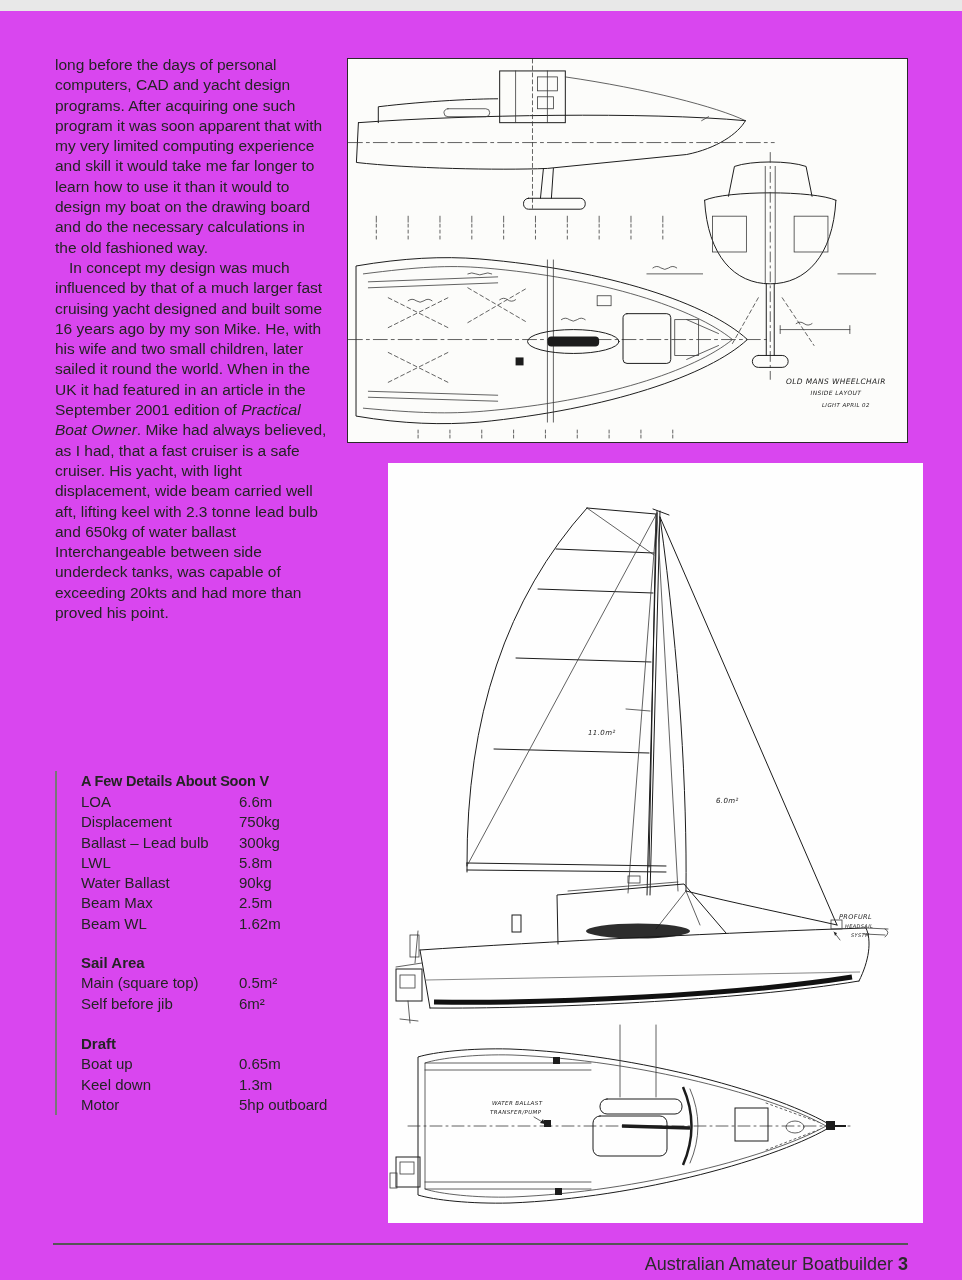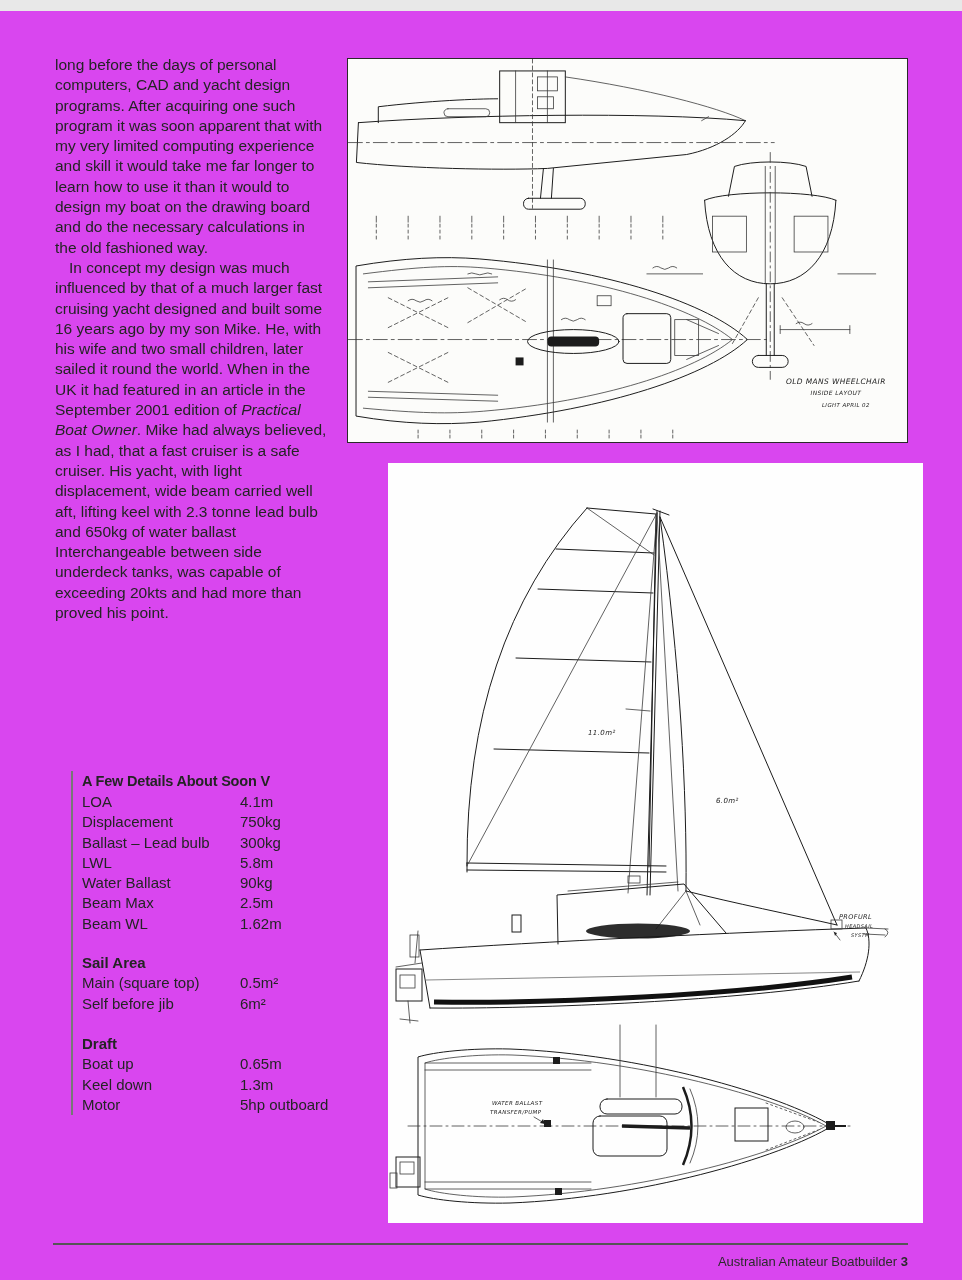--- a/index.html
+++ b/index.html
@@ -17,23 +17,23 @@
   .col-left{
     position:absolute;left:55px;top:44px;width:272px;
     font-size:15.5px;line-height:20.3px;color:#242424;
     text-align:left;
   }
   .col-left p{margin:0;}
   .col-left p.p2{text-indent:14px;}
   .italic{font-style:italic;}
   
   .specs{
-    position:absolute;left:71px;top:760px;width:268px;
+    position:absolute;left:55px;top:760px;width:268px;
     border-left:2px solid #777;
-    padding-left:9px;
+    padding-left:24px;
     font-size:15px;line-height:20.3px;color:#242424;
   }
   .spec-title{font-weight:bold;font-size:14.5px;letter-spacing:-0.2px;line-height:21px;}
   .spec-heading{font-weight:bold;line-height:20.3px;}
   .spec-row{display:grid;grid-template-columns:158px 1fr;}
   .spacer-a{height:19px;}
   .spacer-b{height:20px;}
   
   .fig-top{
     position:absolute;left:347px;top:47px;width:561px;height:385px;
@@ -51,39 +51,39 @@
     font-family:"DejaVu Sans", sans-serif;font-style:italic;
     fill:#222;letter-spacing:0.4px;
   }
   
   .footer-rule{
     position:absolute;left:53px;top:1232px;width:855px;
     border-top:2px solid #555;
   }
   .footer-text{
     position:absolute;right:54px;top:1243px;width:500px;
-    text-align:right;font-size:13px;color:#2b2b2b;
+    text-align:right;font-size:18px;color:#2b2b2b;
   }
   .footer-text b{font-weight:bold;}
 </style>
 </head>
 <body>
 
 <div class="page">
 
   <div class="col-left">
     <p class="p1">long before the days of personal computers, CAD and yacht design programs. After acquiring one such program it was soon apparent that with my very limited computing experience and skill it would take me far longer to learn how to use it than it would to design my boat on the drawing board and do the necessary calculations in the old fashioned way.</p>
     <p class="p2"><span>In concept my design was much influenced by that of a much larger fast cruising yacht designed and built some 16 years ago by my son Mike. He, with his wife and two small children, later sailed it round the world. When in the UK it had featured in an article in the September 2001 edition of </span><span class="italic">Practical Boat Owner</span><span>. Mike had always believed, as I had, that a fast cruiser is a safe cruiser. His yacht, with light displacement, wide beam carried well aft, lifting keel with 2.3 tonne lead bulb and 650kg of water ballast Interchangeable between side underdeck tanks, was capable of exceeding 20kts and had more than proved his point.</span></p>
   </div>
 
   <div class="specs">
     <div class="spec-title">A Few Details About Soon V</div>
     <div class="spec-row">
         <span>LOA</span>
-        <span>4.1m</span>
+        <span>6.6m</span>
       </div>
     <div class="spec-row">
         <span>Displacement</span>
         <span>750kg</span>
       </div>
     <div class="spec-row">
         <span>Ballast – Lead bulb</span>
         <span>300kg</span>
       </div>
     <div class="spec-row">

